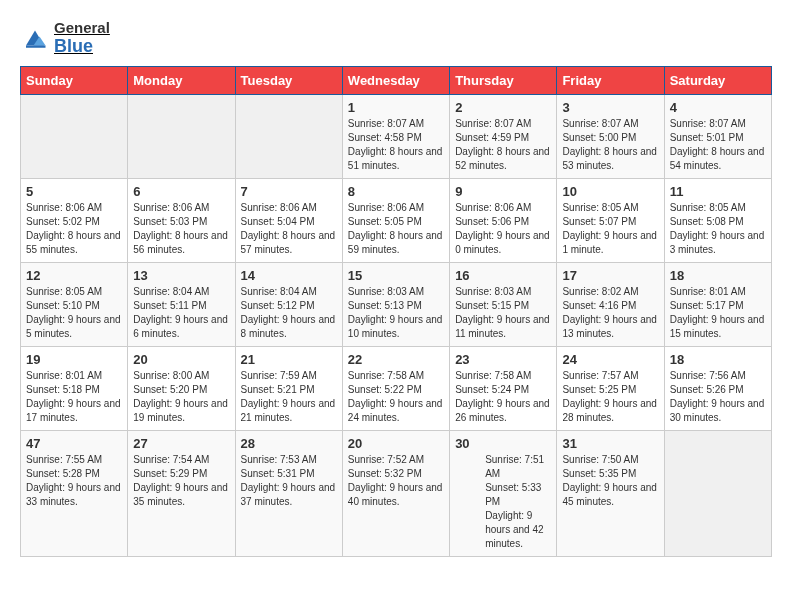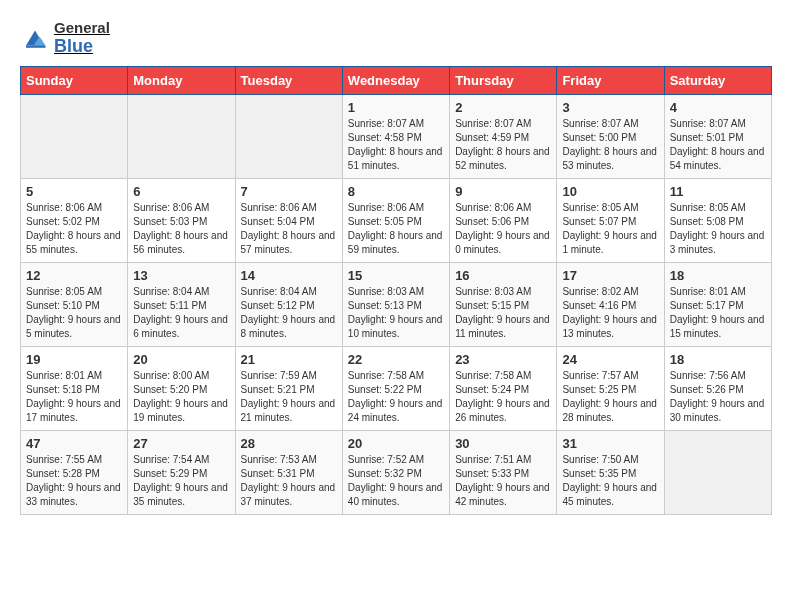--- a/index.html
+++ b/index.html
@@ -307,21 +307,21 @@
 Daylight: 9 hours and 37 minutes.</div>
         </td>
         <td>
           <span class="day-num">20</span>
           <div class="day-info" style="white-space: pre-line;">Sunrise: 7:52 AM
 Sunset: 5:32 PM
 Daylight: 9 hours and 40 minutes.</div>
         </td>
         <td>
           <span class="day-num">30</span>
-          <div class="day-info" style="white-space: pre-line;">Sunrise: 7:51 AM
+          <div class="day-info" style="white-space: pre-line; margin-left: 30px;">Sunrise: 7:51 AM
 Sunset: 5:33 PM
 Daylight: 9 hours and 42 minutes.</div>
         </td>
         <td>
           <span class="day-num">31</span>
           <div class="day-info" style="white-space: pre-line;">Sunrise: 7:50 AM
 Sunset: 5:35 PM
 Daylight: 9 hours and 45 minutes.</div>
         </td>
         <td class="empty-cell"></td>

